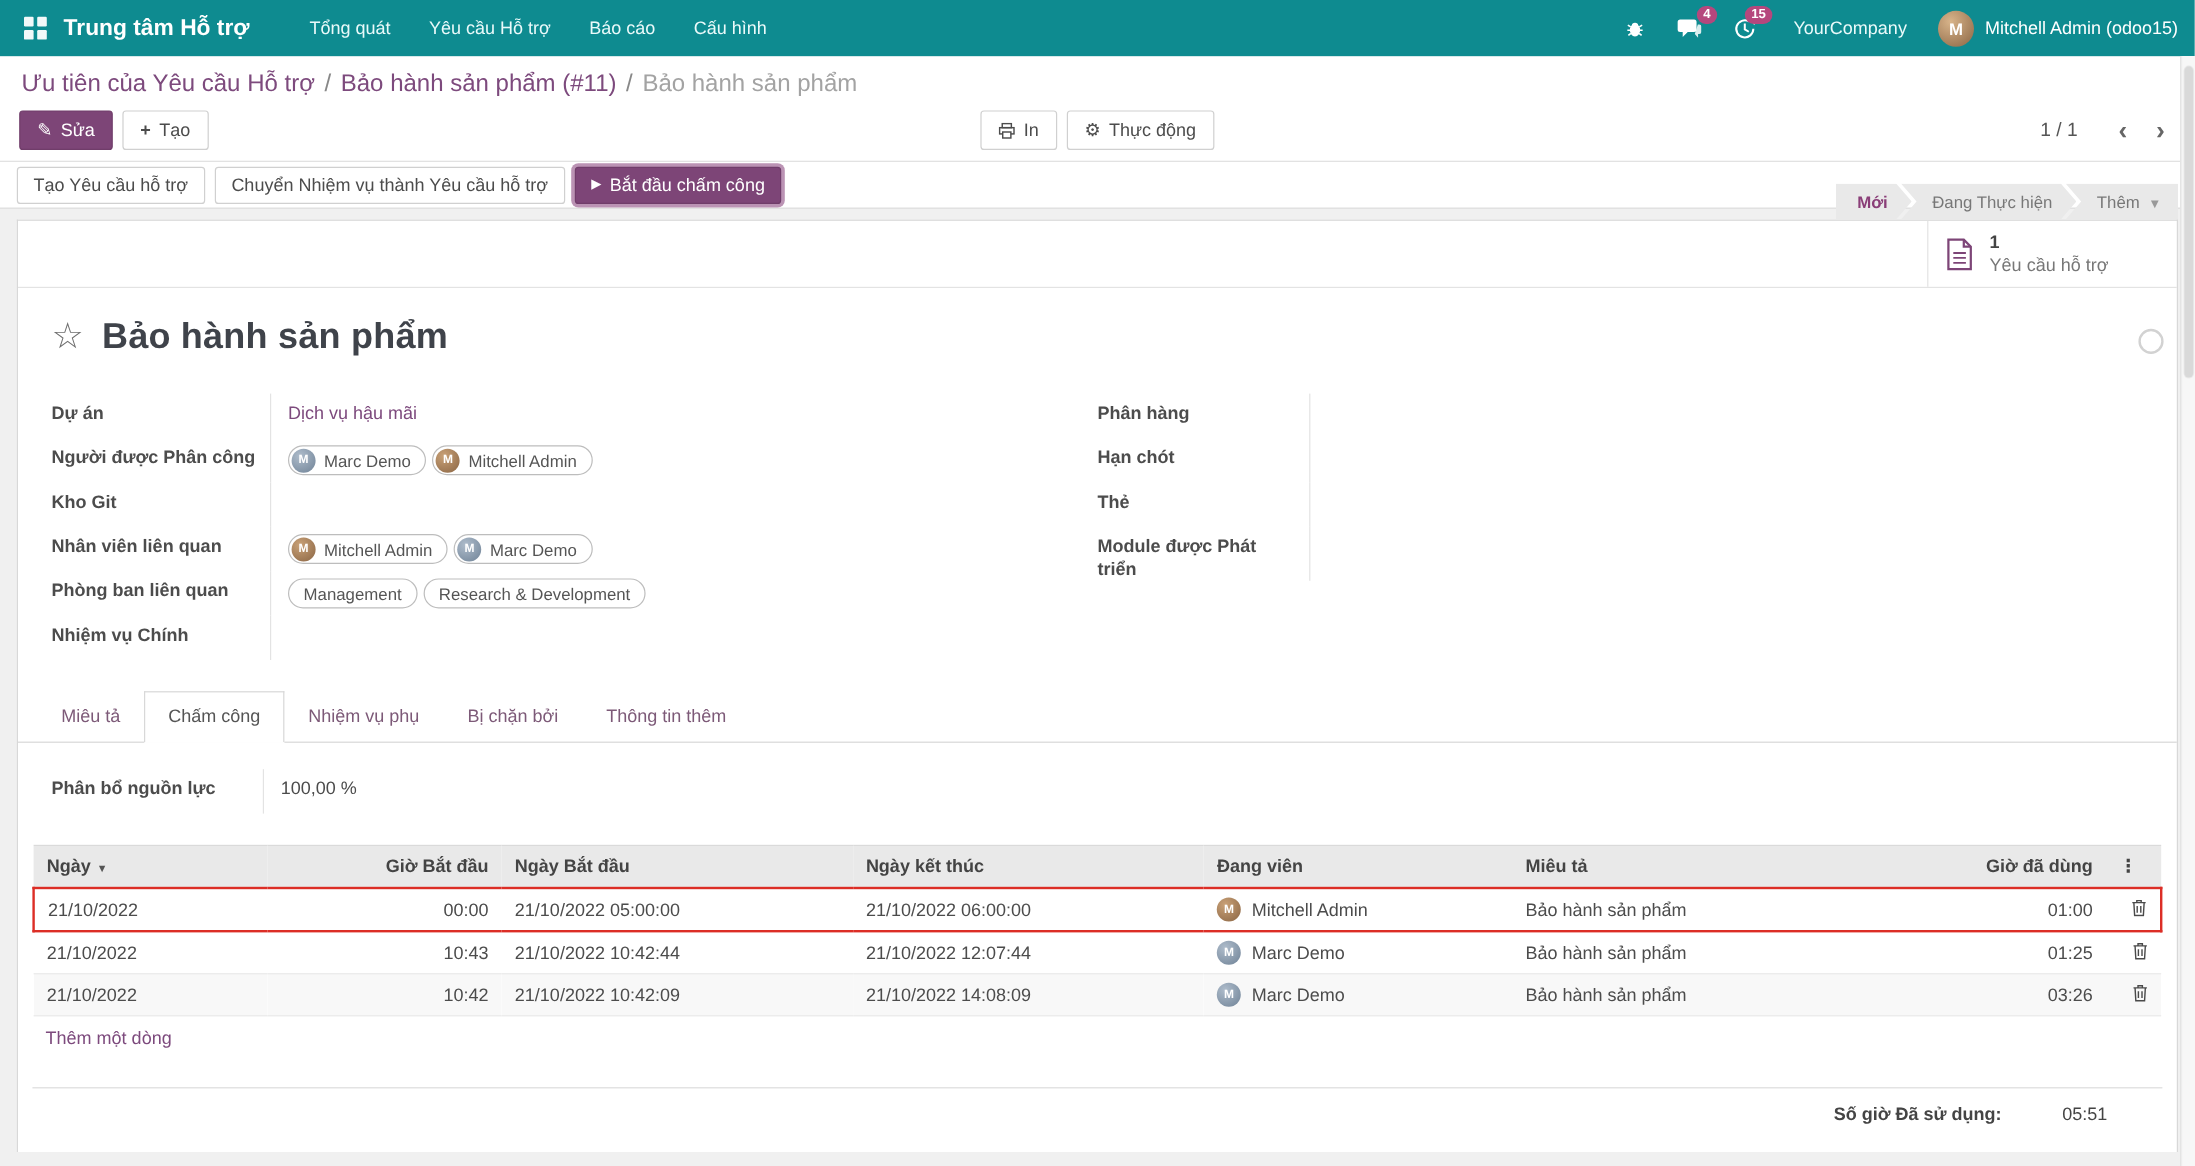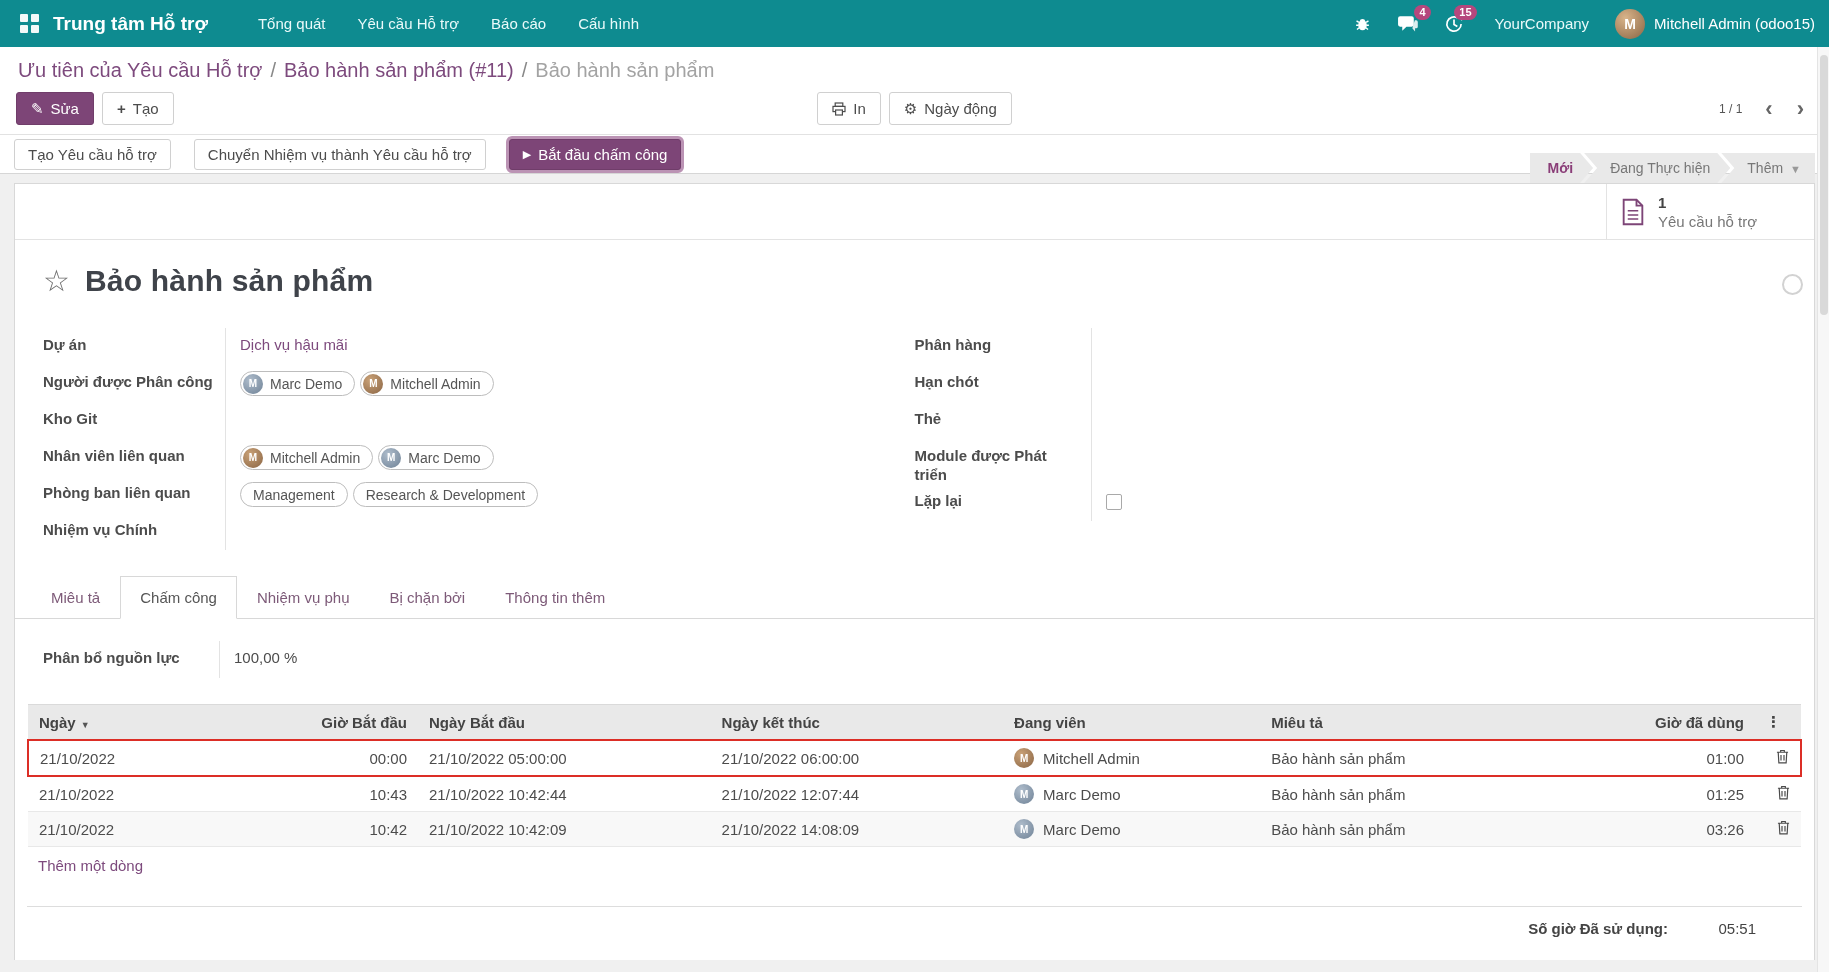--- a/index.html
+++ b/index.html
@@ -29,27 +29,27 @@
   .breadcrumb a { color:#7d4a7d; text-decoration:none; cursor:pointer; }
   .breadcrumb .sep { color:#888; margin:0 8px; }
   .breadcrumb .current { color:#a3a3a3; }
   .cp-row { display:flex; align-items:center; }
   .cp-zone-l { display:flex; gap:8px; flex:1; }
   .cp-zone-c { display:flex; gap:8px; }
   .cp-zone-r { flex:1; display:flex; justify-content:flex-end; align-items:center; gap:6px; }
   .btn { font-size:15px; padding:6px 14px; border:1px solid #d0d0d0; background:#fff; color:#4c4c4c;
     border-radius:3px; cursor:pointer; display:inline-flex; align-items:center; gap:7px; line-height:19px; }
   .btn-primary { background:#7d4577; border-color:#703d6a; color:#fff; }
-  .pager { font-size:12px; color:#555; margin-right:8px; }
+  .pager { font-size:16px; color:#555; margin-right:19px; }
   .pager-btn { background:none; border:none; font-size:22px; font-weight:bold; color:#666; cursor:pointer; padding:0 9px; line-height:20px; }
 
   
   .statusbar { background:#fff; border-top:1px solid #e2e2e2; border-bottom:1px solid #d6d6d6; height:40px;
     display:flex; align-items:center; justify-content:space-between; padding:0 14px; }
-  .sb-left { display:flex; gap:23px; align-items:center;justify-content:space-between; }
+  .sb-left { display:flex; gap:8px; align-items:center;justify-content:space-between; }
   .btn-sb { padding:5px 13px; }
   .btn-timer { box-shadow:0 0 0 3px #bb93b4; }
   .stages { display:flex; align-items:center; }
   .stage { background:#e9e9e9; color:#777; font-size:14px; padding:7px 20px 7px 26px; cursor:pointer; position:relative;
     clip-path:polygon(0 0, calc(100% - 13px) 0, 100% 50%, calc(100% - 13px) 100%, 0 100%, 13px 50%); margin-left:-9px;margin-top:28px; }
   .stage.first { clip-path:polygon(0 0, calc(100% - 13px) 0, 100% 50%, calc(100% - 13px) 100%, 0 100%); margin-left:0; padding-left:18px; }
   .stage.last { clip-path:polygon(0 0, 100% 0, 100% 100%, 0 100%, 13px 50%); padding-right:14px; }
   .stage.active { color:#8a3e78; font-weight:bold; }
   .stage .caret { color:#999; font-size:11px; margin-left:7px; }
 
@@ -199,21 +199,21 @@
           <rect x="3.2" y="1" width="7.6" height="3.4"></rect>
                 <rect x="1" y="4.4" width="12" height="5.2"></rect>
           <rect x="3.6" y="8" width="6.8" height="5" fill="#fff"></rect>
               </g>
             </svg>
         </span>
           <span>In</span>
       </button>
       <button class="btn">
         <span>⚙</span>
-          <span>Ngày động</span>
+          <span>Thực động</span>
       </button>
     </div>
     <div class="cp-zone-r">
       <span class="pager">1 / 1</span>
       <button class="pager-btn">‹</button>
       <button class="pager-btn">›</button>
     </div>
   </div>
 </div>
 
@@ -323,26 +323,20 @@
           <div class="o-label" style="width:176px;">Hạn chót</div>
           <div class="o-value"></div>
         </div>
         <div class="o-row">
           <div class="o-label" style="width:176px;">Thẻ</div>
           <div class="o-value"></div>
         </div>
         <div class="o-row">
           <div class="o-label" style="width:176px;">Module được Phát triển</div>
           <div class="o-value"></div>
-        </div>
-        <div class="o-row">
-          <div class="o-label" style="width:176px;">Lặp lại</div>
-          <div class="o-value">
-              <span class="checkbox"></span>
-            </div>
         </div>
       </div>
     </div>
 
     <div class="tabs">
       <div class="tab">Miêu tả</div>
       <div class="tab active">Chấm công</div>
       <div class="tab">Nhiệm vụ phụ</div>
       <div class="tab">Bị chặn bởi</div>
       <div class="tab">Thông tin thêm</div>

